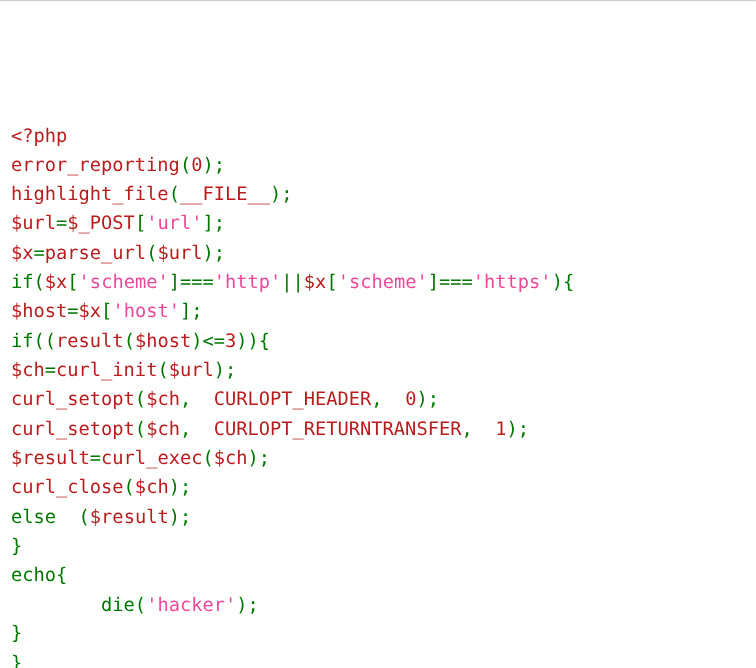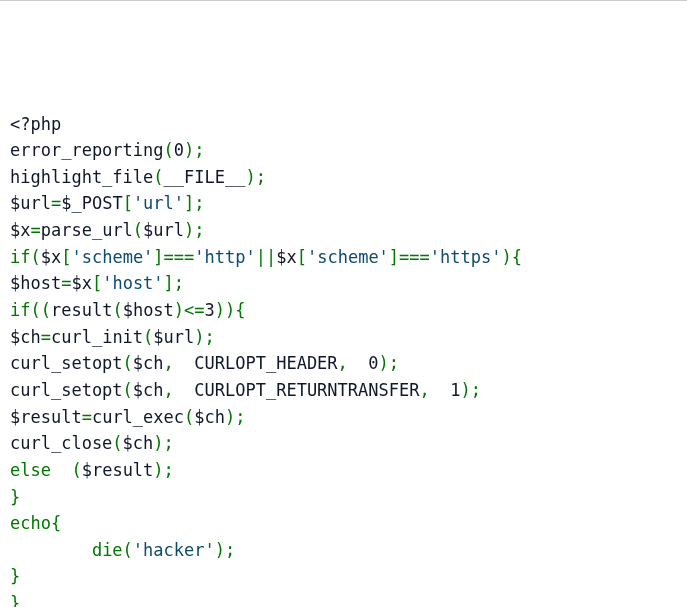--- a/index.html
+++ b/index.html
@@ -5,23 +5,23 @@
     * { margin: 0; padding: 0; box-sizing: border-box; }
     body {
       font-family: Consolas, Monaco, 'Courier New', monospace;
       font-size: 17px;
       line-height: 1.45;
       background: #fff;
       padding: 12px 10px;
       white-space: pre;
       border-top: 1px solid #ccc;
     }
-    .default { color: #0f172a; }
+    .default { color: #b91c1c; }
     .keyword { color: #007700; }
-    .string  { color: #0c4a6e; }
+    .string  { color: #ec4899; }
   </style>
 </head>
 <body>
 
 
 
 <code><span class="default">&lt;?php</span>
 <span class="default">error_reporting</span><span class="keyword">(</span><span class="default">0</span><span class="keyword">)</span><span class="keyword">;</span>
 <span class="default">highlight_file</span><span class="keyword">(</span><span class="default">__FILE__</span><span class="keyword">)</span><span class="keyword">;</span>
 <span class="default">$url</span><span class="keyword">=</span><span class="default">$_POST</span><span class="keyword">[</span><span class="string">'url'</span><span class="keyword">]</span><span class="keyword">;</span>

